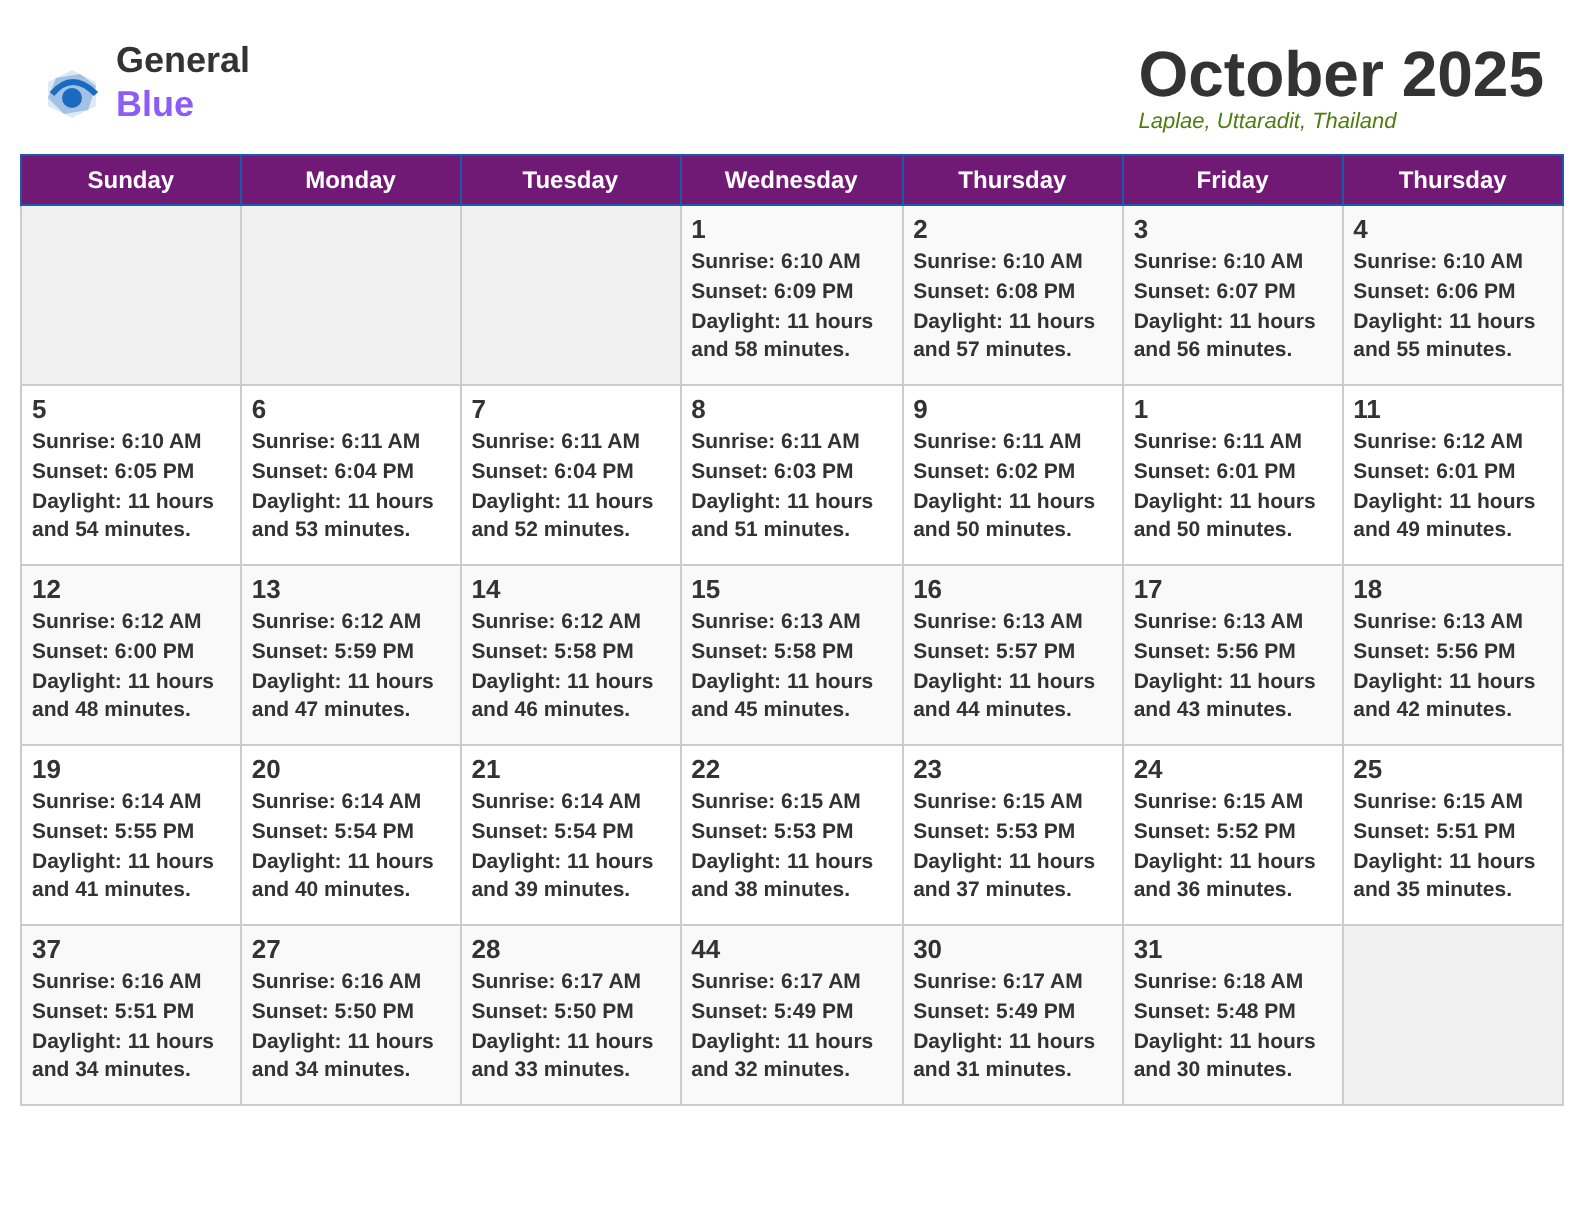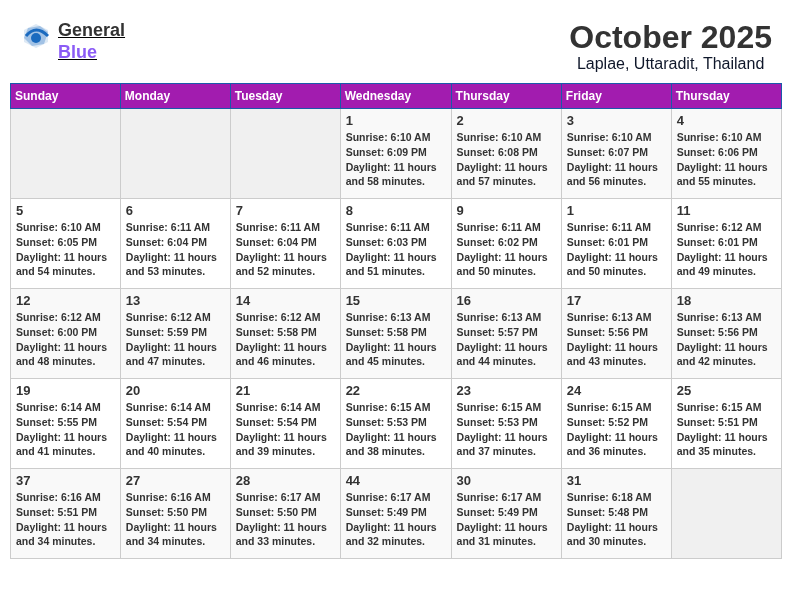--- a/index.html
+++ b/index.html
@@ -11,59 +11,59 @@
       padding: 10px;
     }
     .header-area {
       display: flex;
       justify-content: space-between;
       align-items: flex-start;
       padding: 10px 10px 5px 10px;
     }
     .logo {
       display: flex;
-      align-items: flex-start;
+      align-items: flex-end;
       gap: 6px;
-      text-decoration: underline;
     }
     .logo-text {
       font-size: 18px;
       font-weight: bold;
       line-height: 1.2;
     }
     .logo-general { color: #333; }
     .logo-blue { color: #8b5cf6; }
     .logo-icon {
       width: 32px;
       height: 32px;
     }
     .title-area {
-      text-align: center;
+      text-align: left;
     }
     .month-title {
       font-size: 32px;
       font-weight: bold;
       color: #333;
       line-height: 1.1;
     }
     .location-title {
-      font-size: 16px;
-      color: #0f172a;
+      font-size: 11px;
+      color: #4d7c0f;
+      font-style: italic;
     }
     .calendar {
       width: 100%;
       border-collapse: collapse;
       margin-top: 5px;
       font-size: 11px;
     }
     .calendar thead th {
-      background-color: #a21caf;
+      background-color: #701a75;
       color: white;
       padding: 5px 4px;
-      text-align: left;
+      text-align: center;
       font-size: 12px;
       font-weight: bold;
       border: 1px solid #1a5aaa;
     }
     .calendar tbody td {
       border: 1px solid #ccc;
       vertical-align: top;
       padding: 4px 5px;
       width: 113px;
       min-height: 80px;

